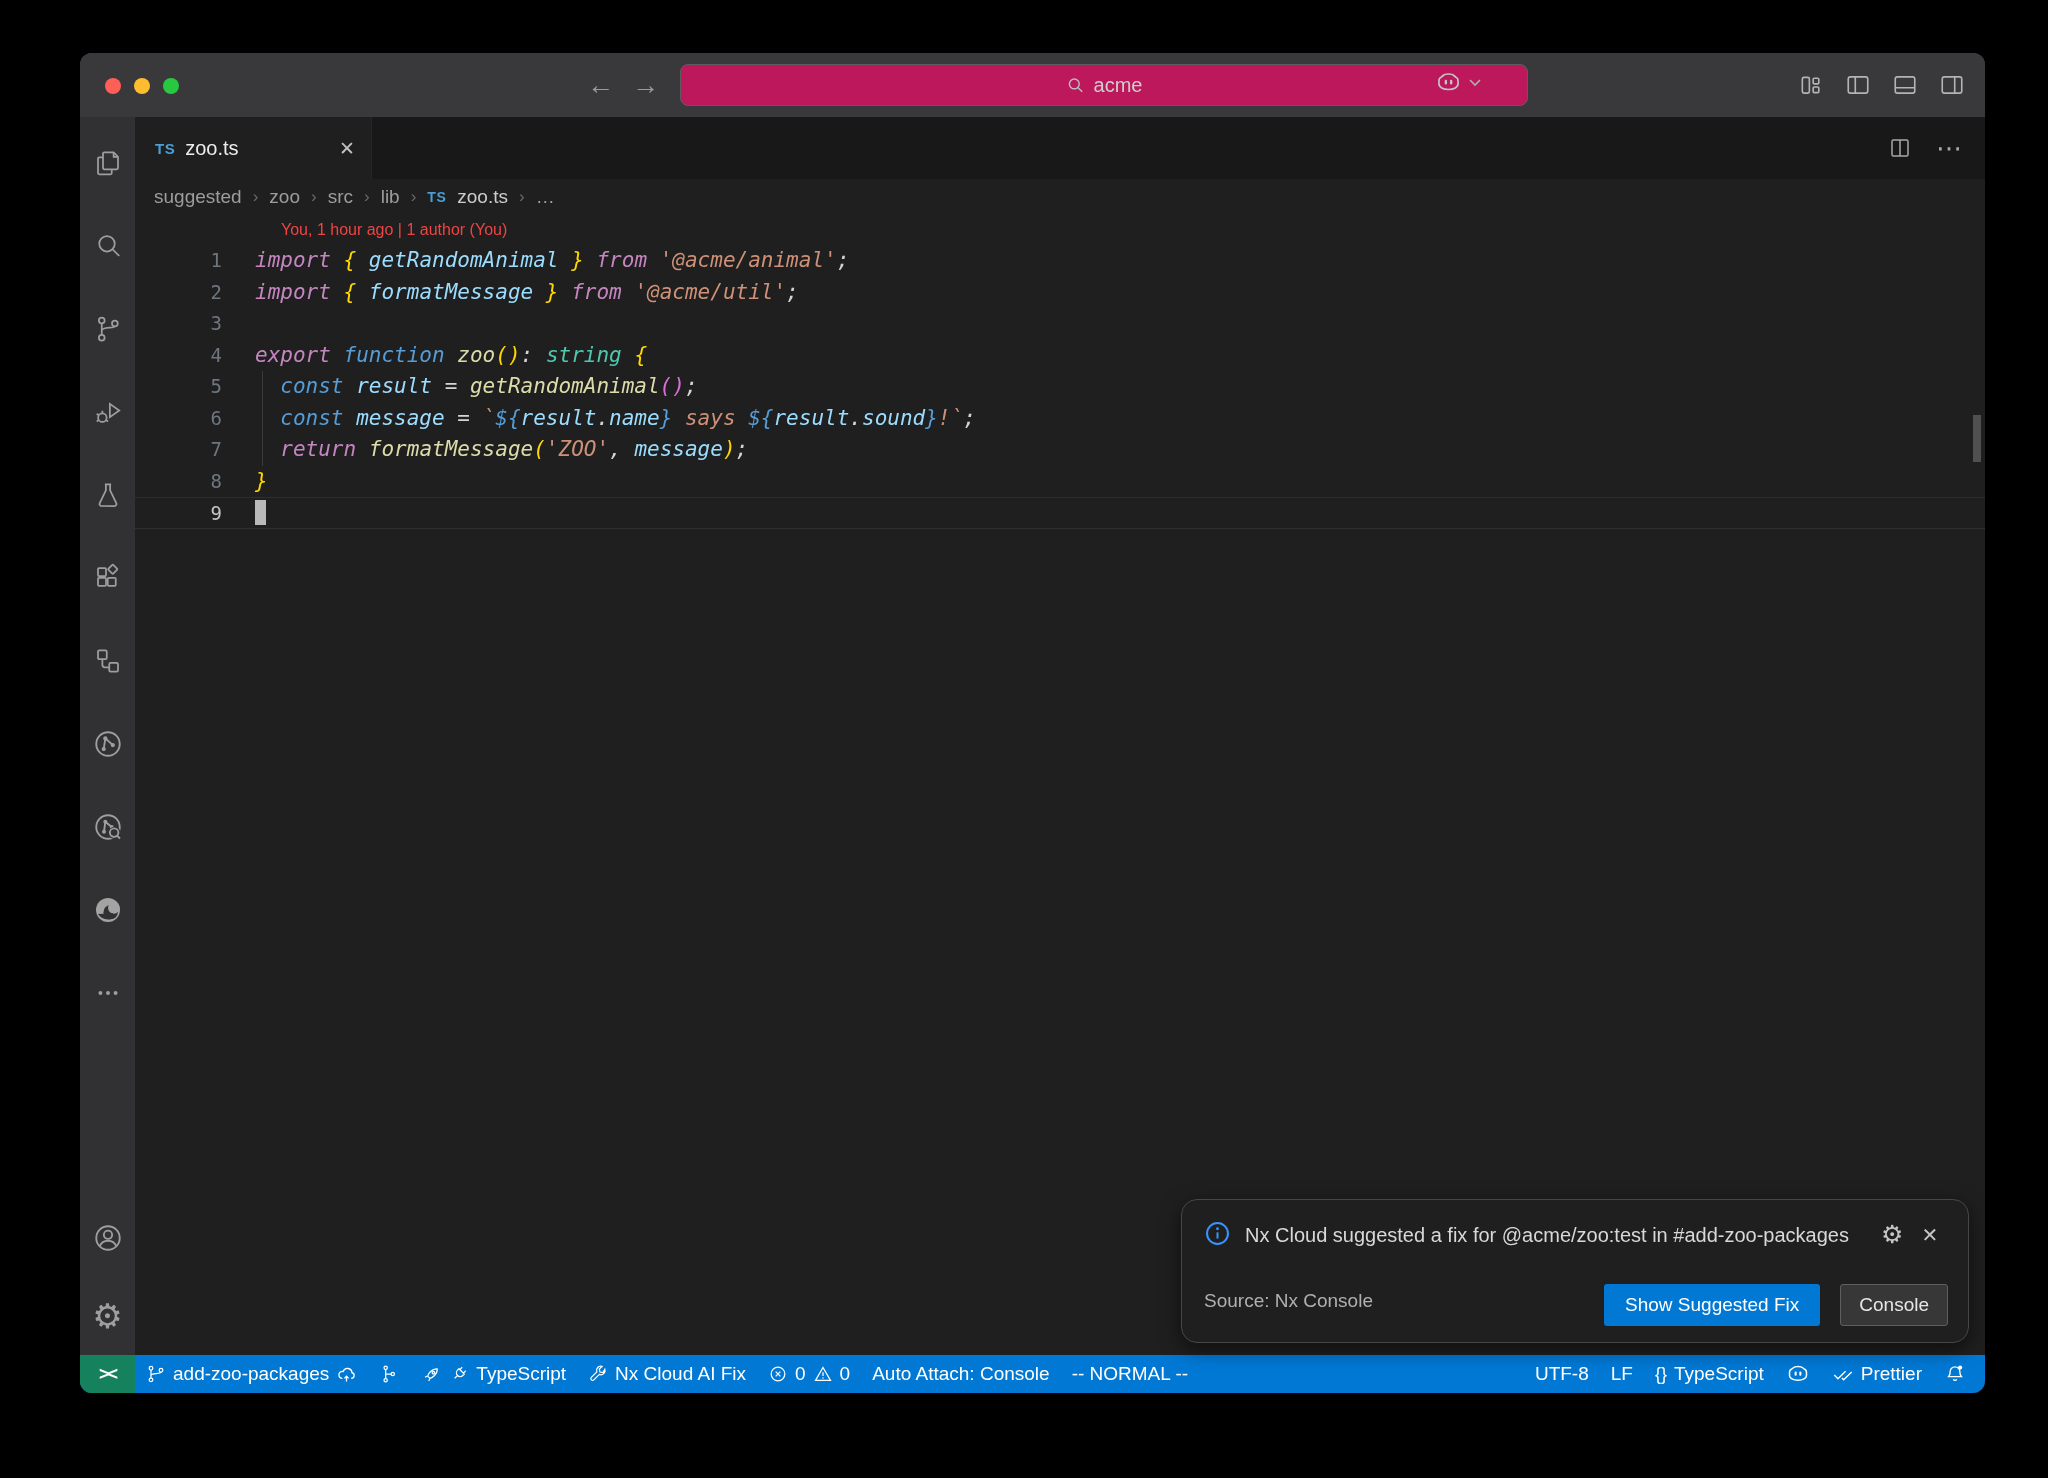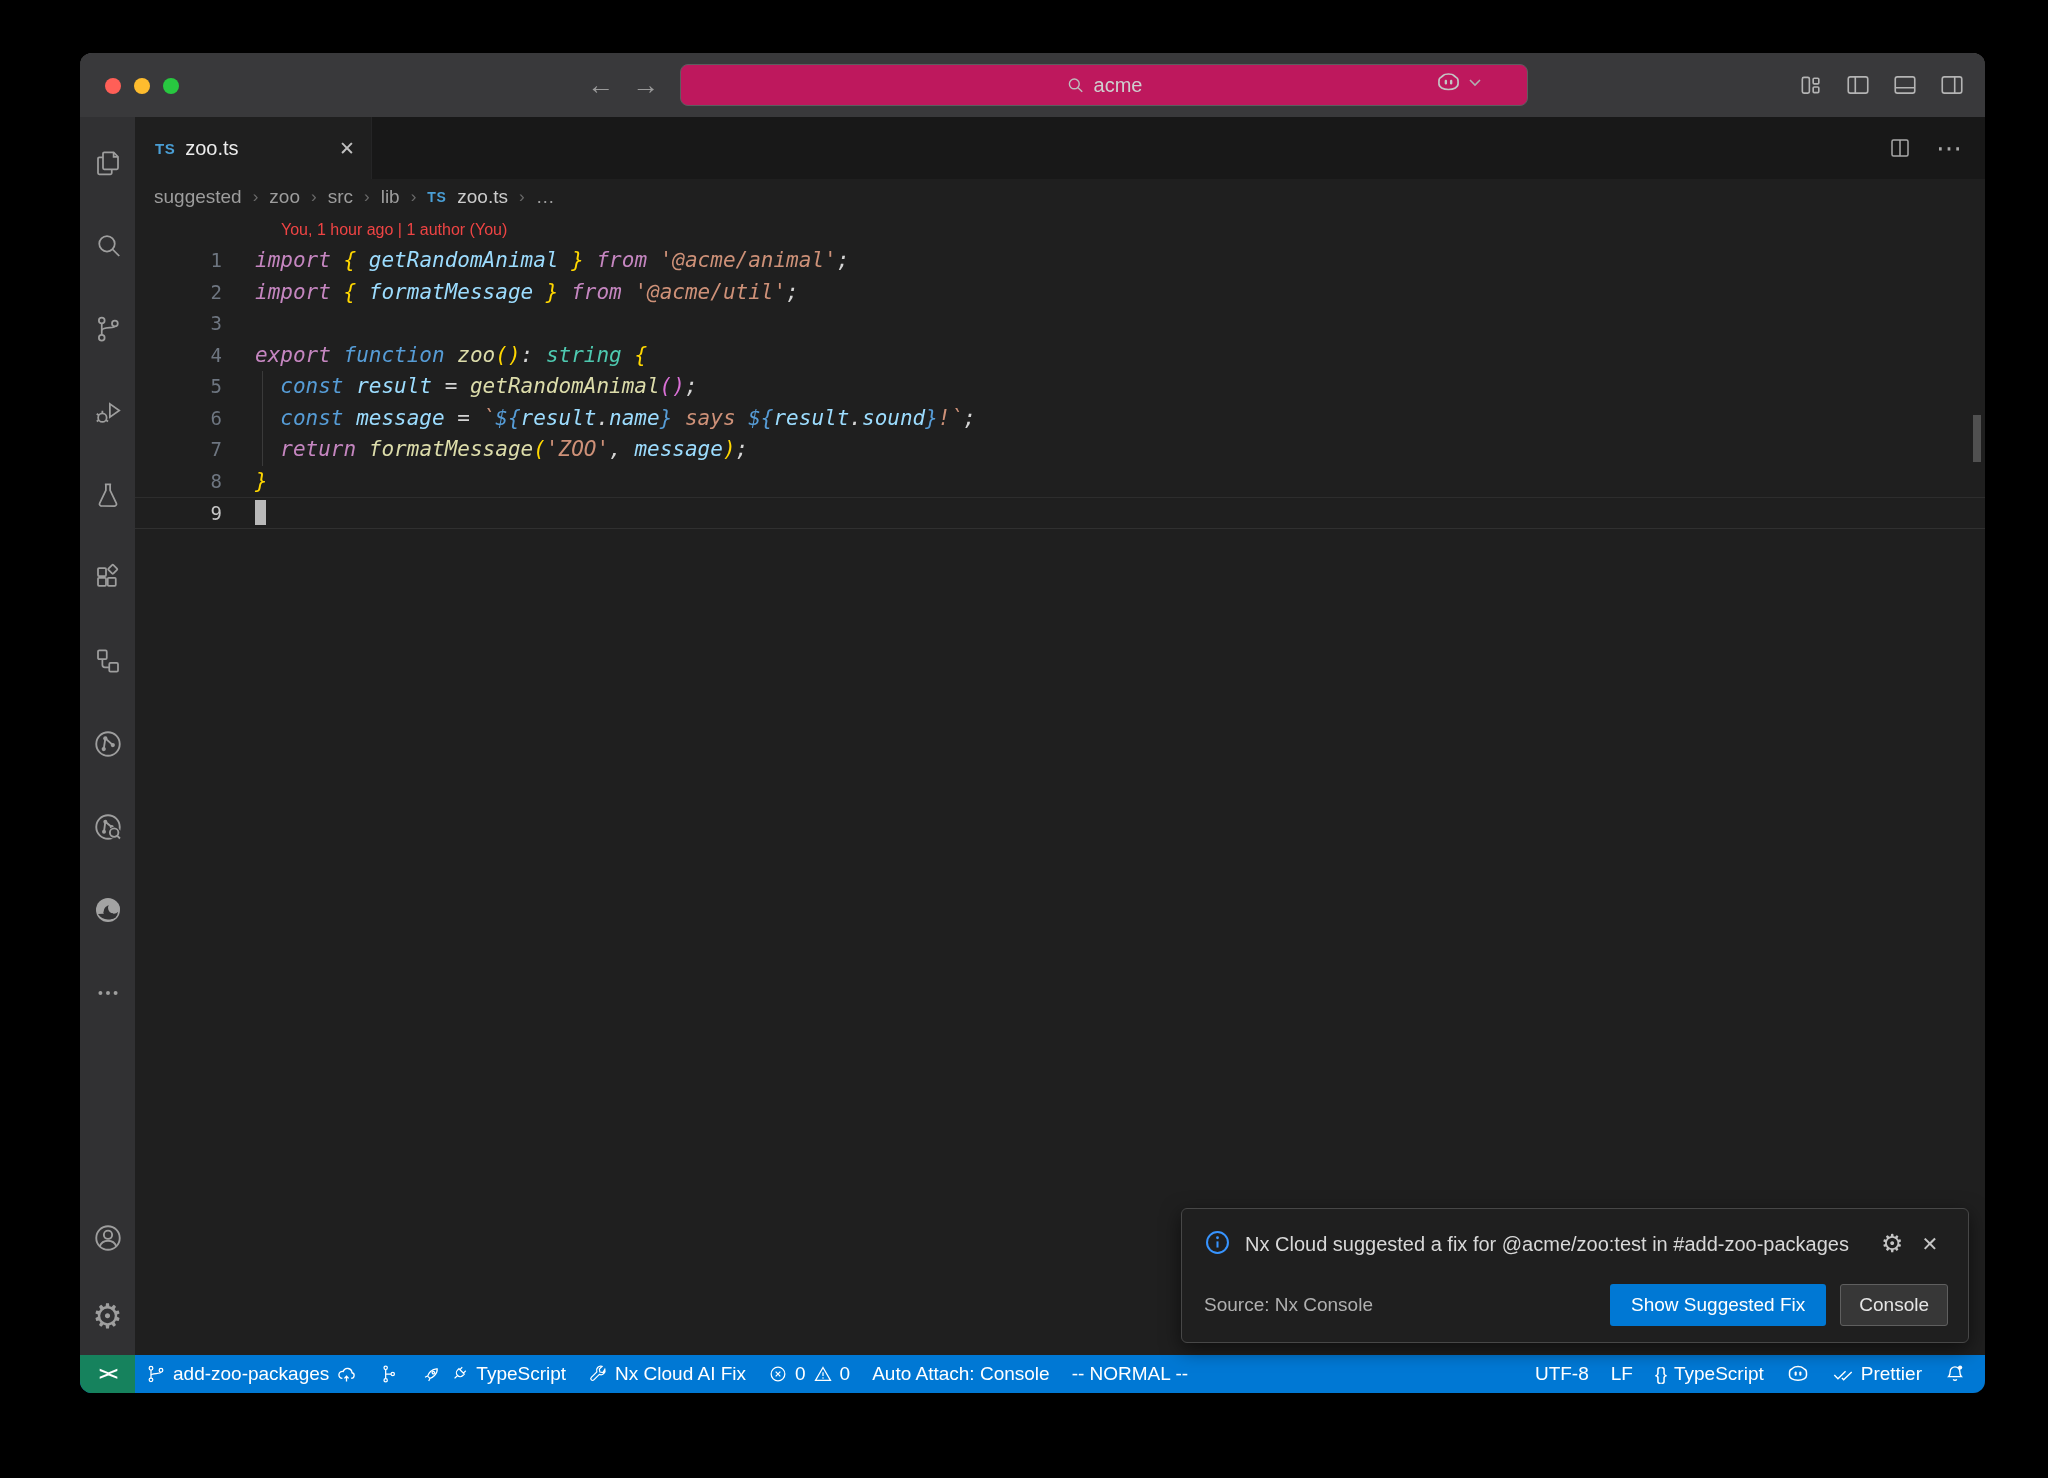--- a/index.html
+++ b/index.html
@@ -73,32 +73,32 @@
   .statusbar { flex:0 0 38px; display:flex; align-items:stretch; font-size:19px; color:#fff; }
   .sb-remote { flex:0 0 55px; display:flex; align-items:center; justify-content:center; font-weight:700; font-size:18px; letter-spacing:-2px; }
   .sb-item { display:flex; align-items:center; gap:7px; padding:0 11px; white-space:nowrap; }
   .sb-right { margin-left:auto; display:flex; align-items:stretch; padding-right:8px; }
   .sb-fill { flex:1; }
   .braces { font-size:18px; }
 
   
   .toast {
     position:absolute; right:16px; bottom:50px; width:788px;
-    background:#1f1f1f; border:1px solid #474747; border-radius:6px;
+    background:#1f1f1f; border:1px solid #474747; border-radius:16px;
     padding:20px 20px 16px 22px; box-shadow:0 6px 20px rgba(0,0,0,.55);
     color:#d8d8d8; font-size:20px;
   }
   .toast-row1 { display:flex; align-items:flex-start; }
   .toast-msg { flex:1; margin:0 16px 0 14px; line-height:1.55; max-width:620px; }
   .toast-ctrls { display:flex; align-items:center; gap:18px; color:#c5c5c5; margin-top:2px; }
   .toast-gear { font-size:25px; line-height:1; font-family:"DejaVu Sans", sans-serif; }
   .toast-close { font-size:20px; }
   .toast-row2 { display:flex; align-items:center; margin-top:24px; }
   .toast-src { color:#b0b0b0; font-size:19px; }
-  .toast-btns { margin-left:auto; display:flex; gap:14px; }
+  .toast-btns { margin-left:auto; display:flex; gap:20px;margin-top:9px; }
   .btn { font-size:19px; padding:10px 21px; border-radius:3px; border:none; font-family:inherit; }
   .btn-primary { background:#0078d4; color:#fff; }
   .btn-secondary { background:#373737; color:#e6e6e6; border:1px solid #5f5f5f; padding:9px 18px; }
 
   svg { display:block; }
 </style>
 </head>
 <body>
 
 <div class="stage">

